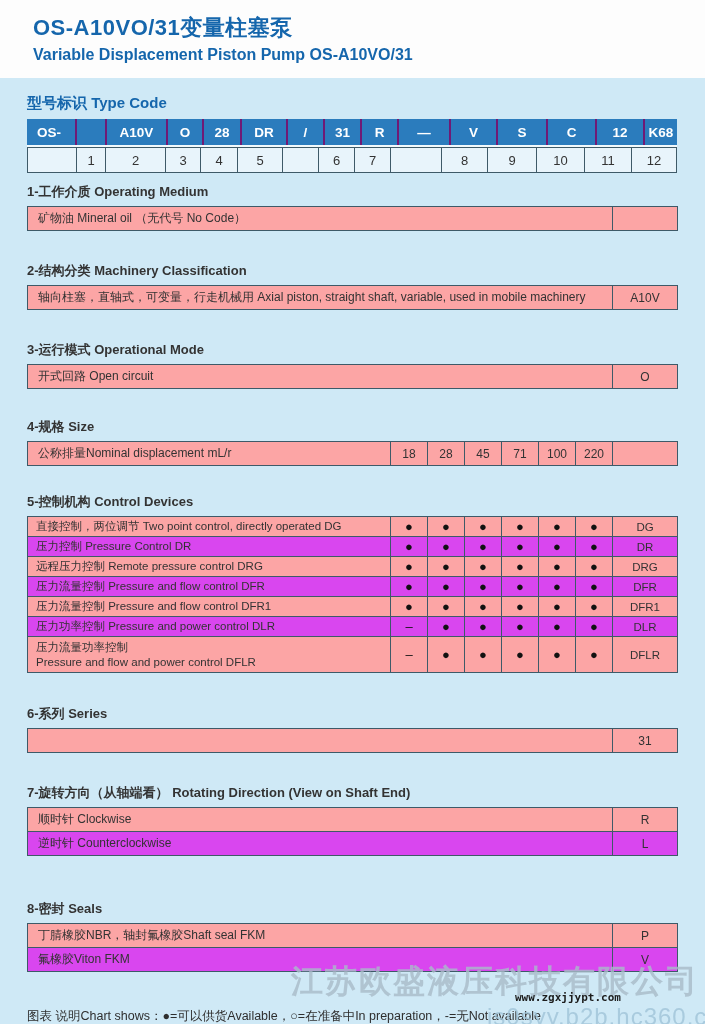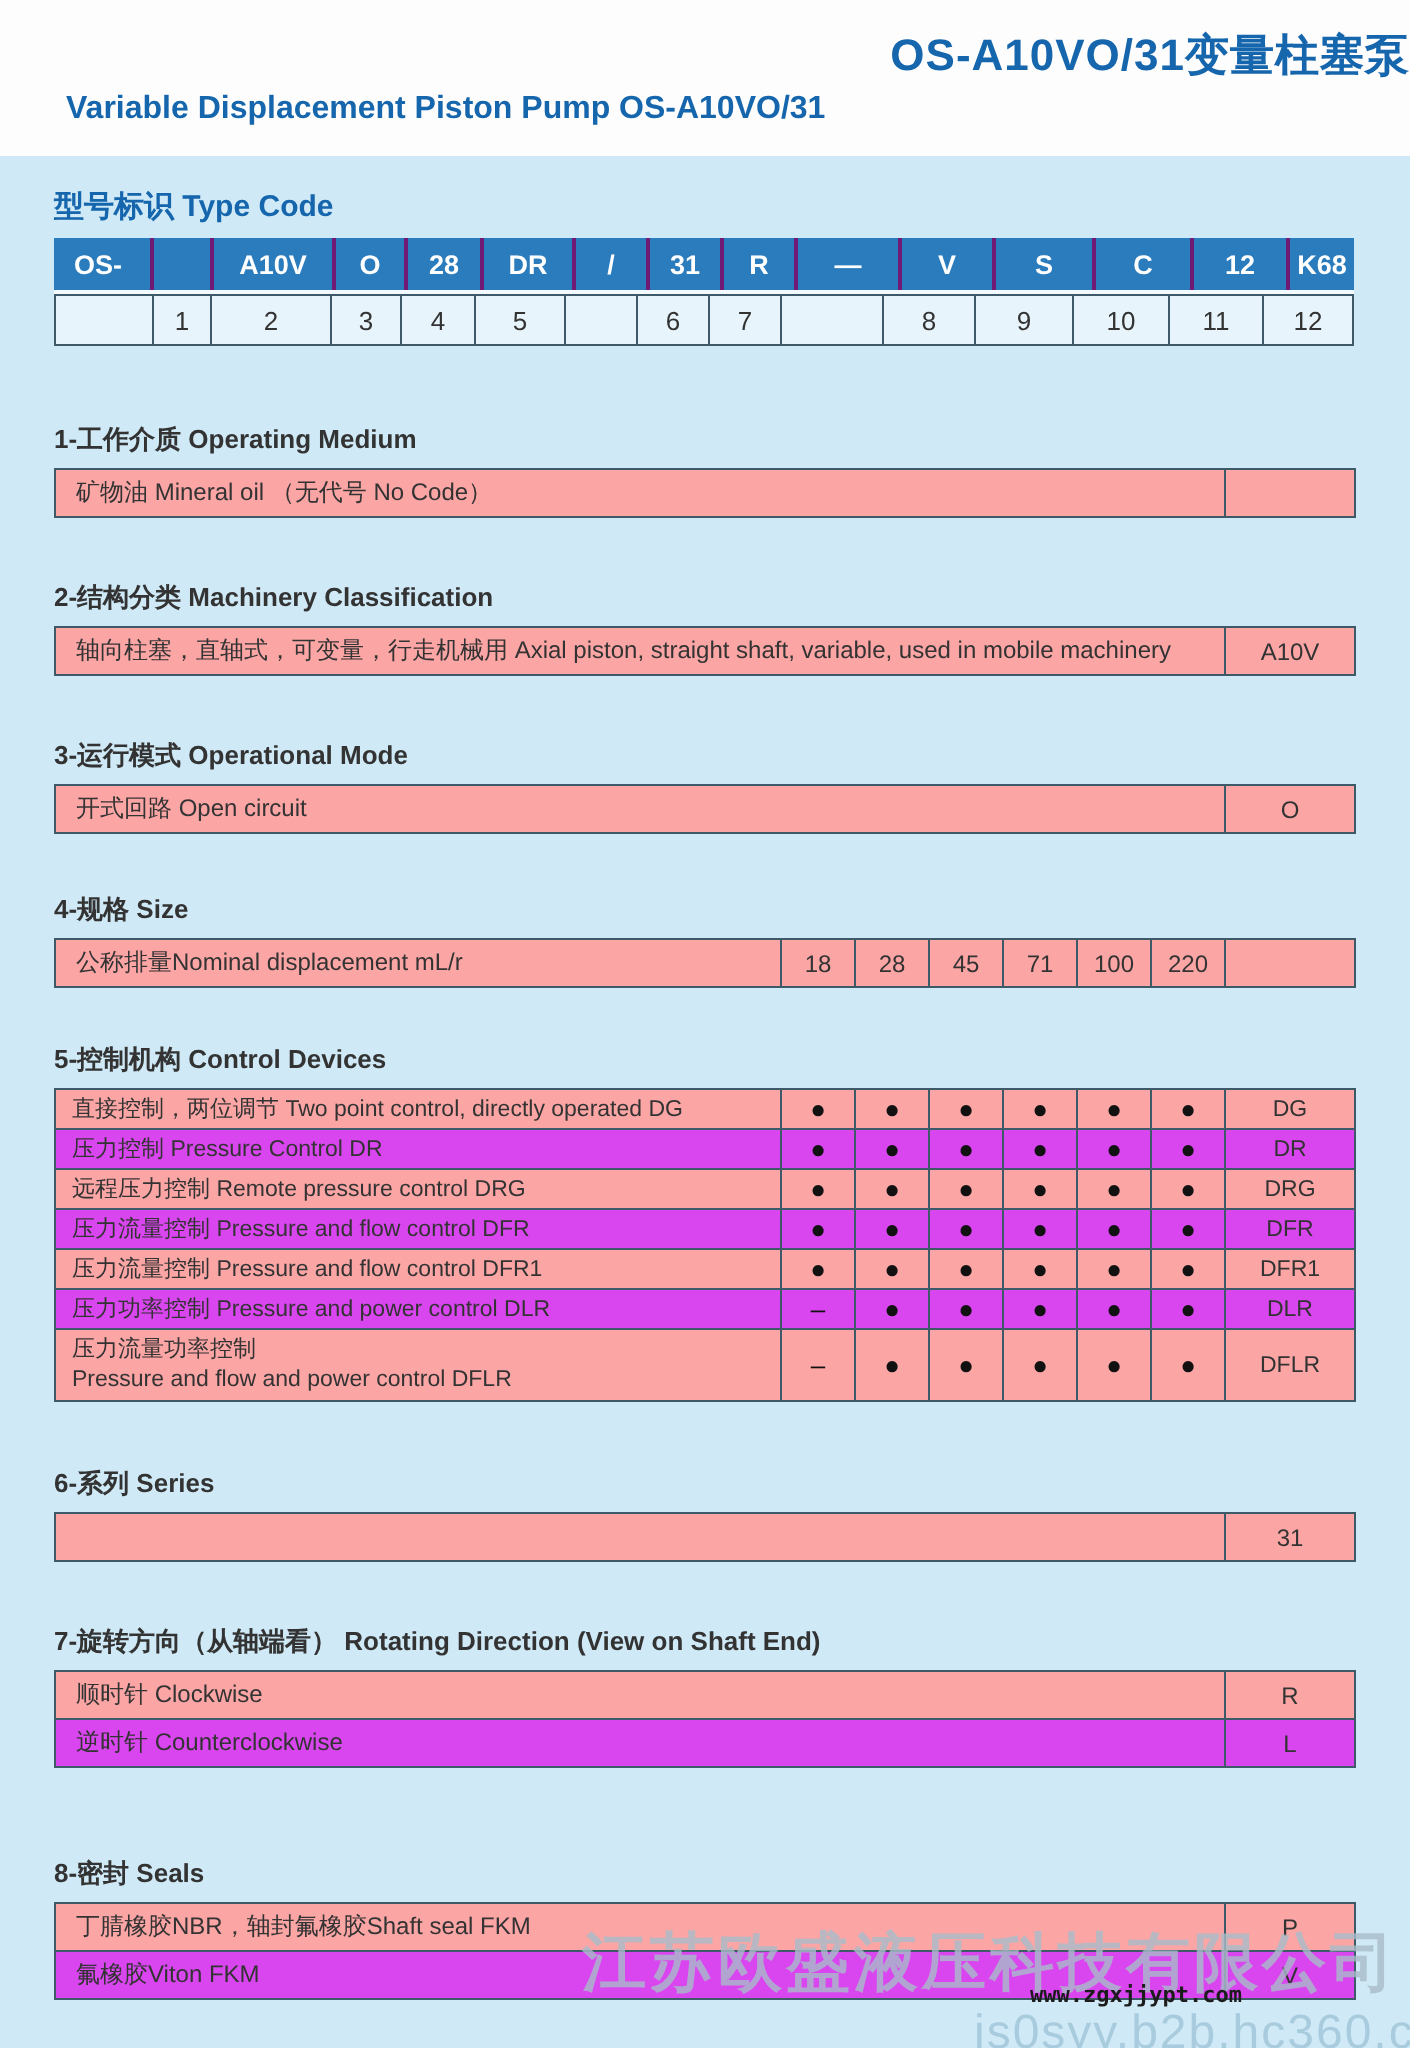--- a/index.html
+++ b/index.html
@@ -9,21 +9,21 @@
     background:#cfe9f6;
     position:relative;
     overflow:hidden;
     color:#2e2e2e;
   }
   .top-band {
     background:#fdfdfd;
     height:78px;
     padding:13px 0 0 33px;
   }
-  .title-zh { font-size:22px; font-weight:bold; color:#1566ac; letter-spacing:0.5px;text-align:right; }
+  .title-zh { font-size:22px; font-weight:bold; color:#1566ac; letter-spacing:0.5px; }
   .title-en { font-size:16px; font-weight:bold; color:#1566ac; margin-top:3px; }
 
   .content { padding:0 27px; position:relative; }
 
   .type-heading {
     font-size:15px; font-weight:bold; color:#1566ac;
     margin-top:16px;
   }
 
   
@@ -70,21 +70,21 @@
   .wm-site {
     position:absolute; top:991px; left:515px;
     font-family:"DejaVu Sans Mono","Liberation Mono",monospace;
     font-size:11px; font-weight:bold; color:#1c1c1c; white-space:nowrap;
   }
   .wm-site2 {
     position:absolute; top:1003px; left:487px;
     font-size:24px; color:#a3c6da; opacity:0.85; white-space:nowrap; letter-spacing:1px;
   }
 
-  .mt-s1 { margin-top:38px; } .mt-s2 { margin-top:31px; } .mt-s3 { margin-top:31px; }
+  .mt-s1 { margin-top:10px; } .mt-s2 { margin-top:31px; } .mt-s3 { margin-top:31px; }
   .mt-s4 { margin-top:29px; } .mt-s5 { margin-top:27px; } .mt-s6 { margin-top:32px; }
   .mt-s7 { margin-top:31px; } .mt-s8 { margin-top:44px; }
 </style>
 </head>
 <body>
 
 <div class="top-band">
   <div class="title-zh">OS-A10VO/31变量柱塞泵</div>
   <div class="title-en">Variable Displacement Piston Pump OS-A10VO/31</div>
 </div>

